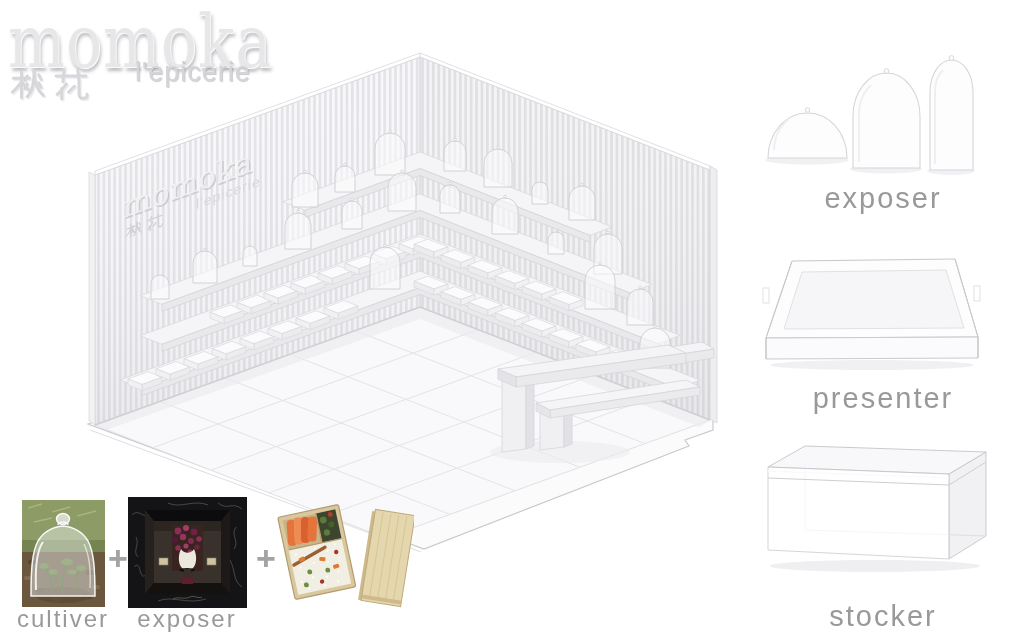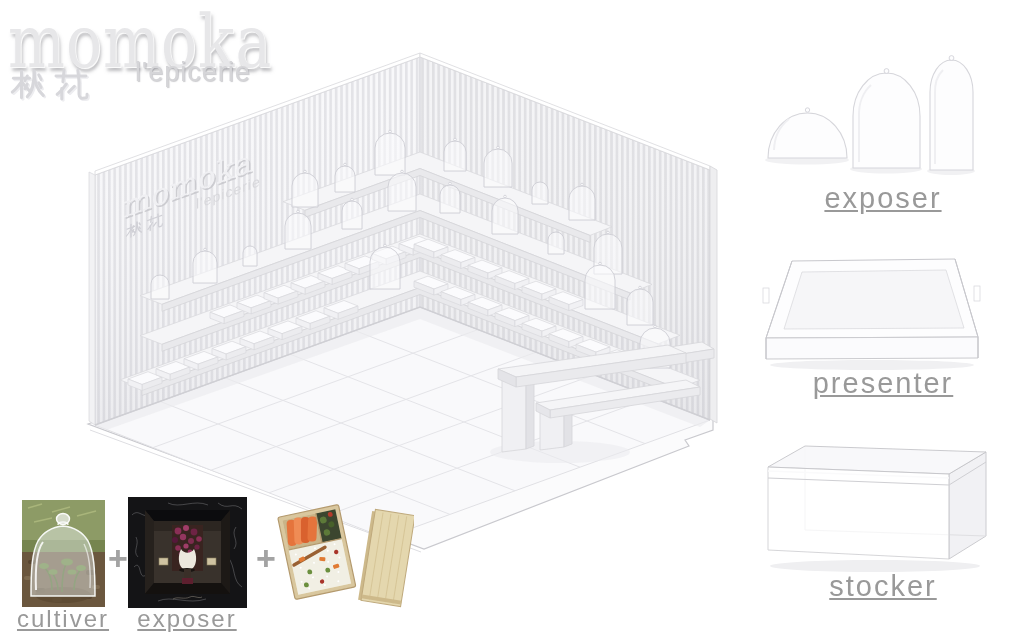--- a/index.html
+++ b/index.html
@@ -13,21 +13,21 @@
     transform:scaleY(1.22);transform-origin:top left;
     text-shadow:1px 1px 0 #fafafa, 2px 3px 3px rgba(125,125,132,.5);
     white-space:nowrap;
   }
   .brand-subtitle{
     font-size:27px;color:#d5d5d8;letter-spacing:1px;
     text-shadow:1px 1px 1px rgba(140,140,146,.45);
     white-space:nowrap;
   }
   
-  .label{color:var(--label-gray,#999);text-align:center;white-space:nowrap;text-decoration:underline;}
+  .label{color:var(--label-gray,#999);text-align:center;white-space:nowrap;}
   .label.big{font-size:29px;letter-spacing:2px;}
   .label.small{font-size:24px;letter-spacing:2px;}
   .plus{color:#a3a3a3;font-size:34px;font-weight:bold;text-align:center;line-height:34px;}
   svg{display:block;}
   
   .shelf-top{fill:#f5f5f7;stroke:#d9d9dd;stroke-width:.8;}
   .shelf-front{fill:#e9e9ec;stroke:#d4d4d8;stroke-width:.8;}
   .dome{fill:rgba(252,252,254,.55);stroke:#cdcdd4;stroke-width:.9;}
   .knob{fill:#fdfdfe;stroke:#cdcdd4;stroke-width:.8;}
   .gridline{stroke:#e4e4e8;stroke-width:1;fill:none;}
@@ -379,34 +379,34 @@
     <polygon points="37,13 200,11 223,89 11,90" fill="#fdfdfe" stroke="#c8c8cd" stroke-width="1"></polygon>
     <polygon points="47,24 191,22 209,80 29,81" fill="#f6f6f8" stroke="#dadade" stroke-width=".8"></polygon>
     <polygon points="11,90 223,89 223,110 11,111" fill="#fbfbfd" stroke="#cbcbcf" stroke-width="1"></polygon>
     <line x1="11" y1="90" x2="11" y2="111" stroke="#c2c2c7" stroke-width="1"></line>
     <line x1="223" y1="89" x2="223" y2="110" stroke="#c2c2c7" stroke-width="1"></line>
     <rect x="8" y="40" width="6" height="15" fill="#ffffff" stroke="#d5d5d9" stroke-width=".7"></rect>
     <rect x="219" y="38" width="6" height="15" fill="#ffffff" stroke="#d5d5d9" stroke-width=".7"></rect>
     <line x1="37" y1="13" x2="11" y2="90" stroke="#c8c8cd" stroke-width="1"></line>
     <line x1="200" y1="11" x2="223" y2="89" stroke="#c8c8cd" stroke-width="1"></line>
   </svg>
-  <div class="abs label big" style="left:783px;top:367px;width:200px">presenter</div>
+  <div class="abs label big" style="left:783px;top:382px;width:200px">presenter</div>
 
   <svg class="abs" style="left:755px;top:440px" width="250" height="135" viewBox="0 0 250 135">
     <ellipse cx="120" cy="126" rx="105" ry="6" fill="#efeff1"></ellipse>
     <polygon points="194,34 231,12 231,96 194,119" fill="#f0f0f3" opacity=".9" stroke="#c6c6ca" stroke-width="1"></polygon>
     <line x1="50" y1="6" x2="50" y2="90" stroke="#dfdfe2" stroke-width="1"></line>
     <line x1="50" y1="90" x2="231" y2="96" stroke="#dfdfe2" stroke-width="1"></line>
     <polygon points="13,27 50,6 231,12 194,34" fill="#f8f8fa" opacity=".92" stroke="#c6c6ca" stroke-width="1"></polygon>
     <polygon points="13,27 194,34 194,119 13,110" fill="#ffffff" opacity=".72" stroke="#c6c6ca" stroke-width="1"></polygon>
     <line x1="13" y1="38" x2="194" y2="45" stroke="#cfcfd3" stroke-width="1"></line>
     <line x1="194" y1="45" x2="231" y2="22" stroke="#cfcfd3" stroke-width="1"></line>
     <line x1="13" y1="31" x2="194" y2="38" stroke="#fafafb" stroke-width="1.4"></line>
   </svg>
-  <div class="abs label big" style="left:783px;top:570px;width:200px">stocker</div>
+  <div class="abs label big" style="left:783px;top:600px;width:200px">stocker</div>
 
   <svg class="abs" style="left:22px;top:500px" width="83" height="107" viewBox="0 0 83 107">
     <rect width="83" height="46" fill="#8d9b66"></rect>
     <g stroke="#a9b57b" stroke-width="1.4">
       <line x1="6" y1="8" x2="20" y2="4"></line>
         <line x1="30" y1="12" x2="48" y2="7"></line>
       <line x1="55" y1="16" x2="74" y2="11"></line>
         <line x1="12" y1="22" x2="30" y2="18"></line>
     </g>
     <rect y="40" width="83" height="14" fill="#76854f"></rect>

